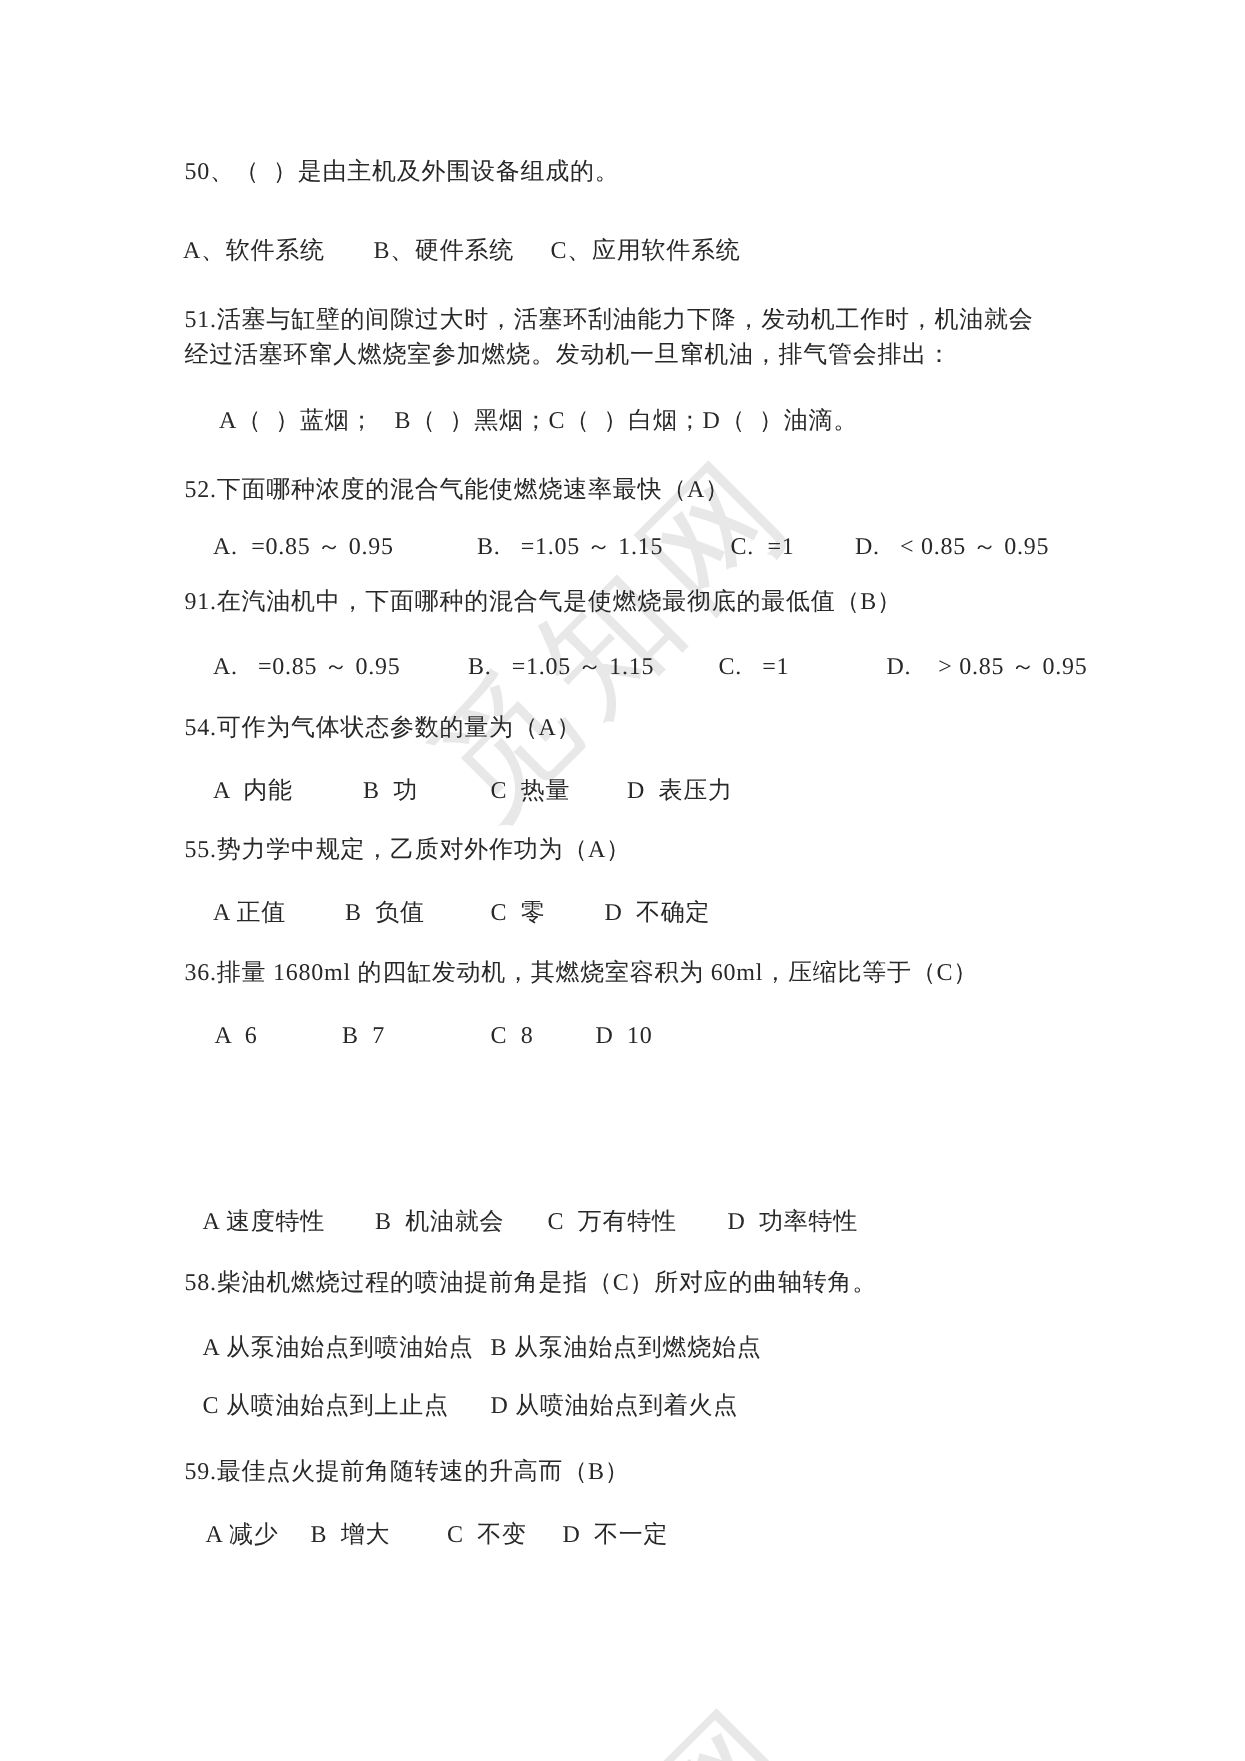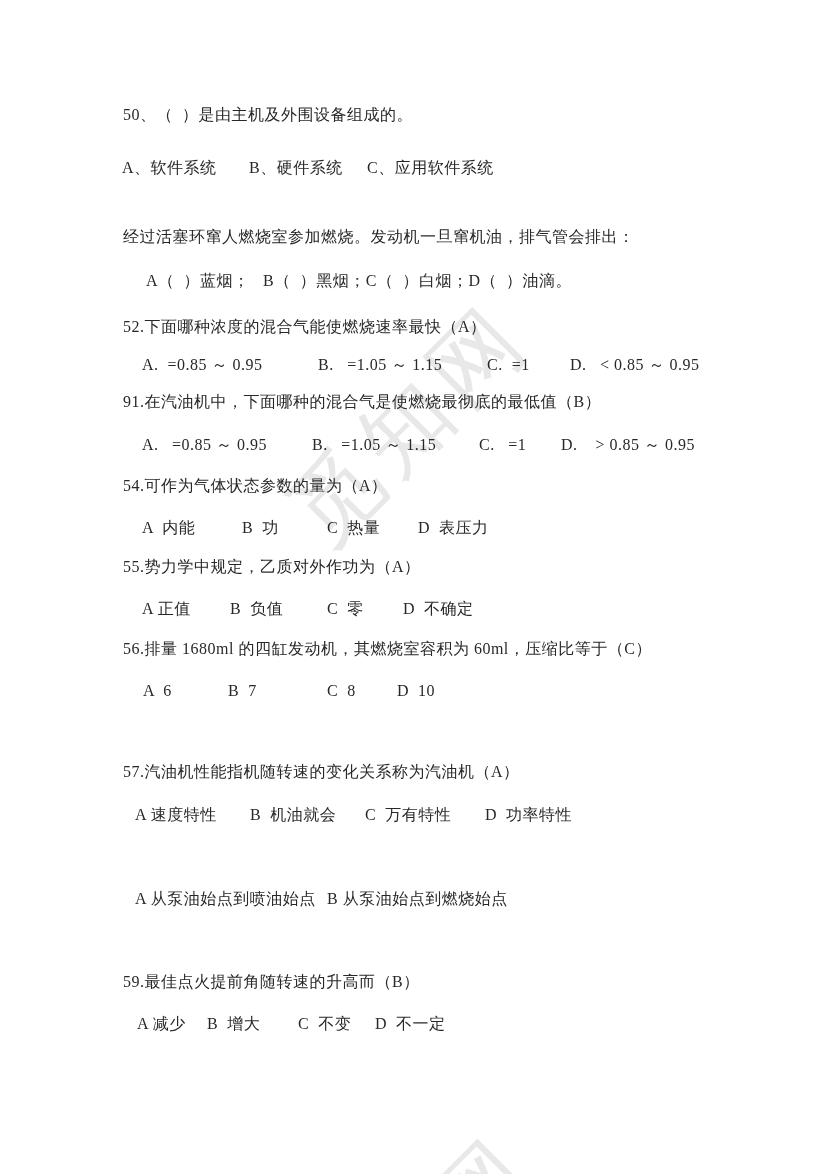--- a/index.html
+++ b/index.html
@@ -84,76 +84,81 @@
   <div class="wm wm-main">觅知网</div>
   <div class="wm wm-bottom">网</div>
 
   <div class="line stem" style="top:104px">50、（  ）是由主机及外围设备组成的。</div>
   <div class="line optline" style="top:157px">
     <span class="opt" style="left:122px">A、软件系统</span>
     <span class="opt" style="left:249px">B、硬件系统</span>
     <span class="opt" style="left:367px">C、应用软件系统</span>
   </div>
 
+  <div class="line stem" style="top:203px">51.活塞与缸壁的间隙过大时，活塞环刮油能力下降，发动机工作时，机油就会</div>
   <div class="line optline" style="top:270px">
     <span class="opt" style="left:146px">A（  ）蓝烟；   B（  ）黑烟；C（  ）白烟；D（  ）油滴。</span>
   </div>
   <div class="line stem" style="top:226px">经过活塞环窜人燃烧室参加燃烧。发动机一旦窜机油，排气管会排出：</div>
 
   <div class="line stem" style="top:316px">52.下面哪种浓度的混合气能使燃烧速率最快（A）</div>
   <div class="line optline" style="top:354px">
     <span class="opt" style="left:142px">A.  =0.85 ～ 0.95</span>
     <span class="opt" style="left:318px">B.   =1.05 ～ 1.15</span>
     <span class="opt" style="left:487px">C.  =1</span>
     <span class="opt" style="left:570px">D.   &lt; 0.85 ～ 0.95</span>
   </div>
 
   <div class="line stem" style="top:391px">91.在汽油机中，下面哪种的混合气是使燃烧最彻底的最低值（B）</div>
   <div class="line optline" style="top:434px">
     <span class="opt" style="left:142px">A.   =0.85 ～ 0.95</span>
     <span class="opt" style="left:312px">B.   =1.05 ～ 1.15</span>
     <span class="opt" style="left:479px">C.   =1</span>
-    <span class="opt" style="left:561px">D.    &gt; 0.85 ～ 0.95</span>
+    <span class="opt" style="left:591px">D.    &gt; 0.85 ～ 0.95</span>
   </div>
 
   <div class="line stem" style="top:475px">54.可作为气体状态参数的量为（A）</div>
   <div class="line optline" style="top:517px">
     <span class="opt" style="left:142px">A  内能</span>
     <span class="opt" style="left:242px">B  功</span>
     <span class="opt" style="left:327px">C  热量</span>
     <span class="opt" style="left:418px">D  表压力</span>
   </div>
 
   <div class="line stem" style="top:556px">55.势力学中规定，乙质对外作功为（A）</div>
   <div class="line optline" style="top:598px">
     <span class="opt" style="left:142px">A 正值</span>
     <span class="opt" style="left:230px">B  负值</span>
     <span class="opt" style="left:327px">C  零</span>
     <span class="opt" style="left:403px">D  不确定</span>
   </div>
 
-  <div class="line stem" style="top:638px">56.排量 1680ml 的四缸发动机，其燃烧室容积为 60ml，压缩比等于（C）</div>
+  <div class="line stem" style="top:638px">36.排量 1680ml 的四缸发动机，其燃烧室容积为 60ml，压缩比等于（C）</div>
   <div class="line optline" style="top:680px">
     <span class="opt" style="left:143px">A  6</span>
     <span class="opt" style="left:228px">B  7</span>
     <span class="opt" style="left:327px">C  8</span>
     <span class="opt" style="left:397px">D  10</span>
   </div>
 
-  <div class="line stem" style="top:761px">57.汽油机性能指机随转速的变化关系称为汽油机（A）</div>
   <div class="line optline" style="top:804px">
     <span class="opt" style="left:135px">A 速度特性</span>
     <span class="opt" style="left:250px">B  机油就会</span>
     <span class="opt" style="left:365px">C  万有特性</span>
     <span class="opt" style="left:485px">D  功率特性</span>
   </div>
 
+  <div class="line stem" style="top:845px">58.柴油机燃烧过程的喷油提前角是指（C）所对应的曲轴转角。</div>
   <div class="line optline" style="top:888px">
     <span class="opt" style="left:327px">B 从泵油始点到燃烧始点</span>
     <span class="opt" style="left:135px">A 从泵油始点到喷油始点</span>
+  </div>
+  <div class="line optline" style="top:927px">
+    <span class="opt" style="left:135px">C 从喷油始点到上止点</span>
+    <span class="opt" style="left:327px">D 从喷油始点到着火点</span>
   </div>
 
   <div class="line stem" style="top:971px">59.最佳点火提前角随转速的升高而（B）</div>
   <div class="line optline" style="top:1013px">
     <span class="opt" style="left:137px">A 减少</span>
     <span class="opt" style="left:207px">B  增大</span>
     <span class="opt" style="left:298px">C  不变</span>
     <span class="opt" style="left:375px">D  不一定</span>
   </div>
 

